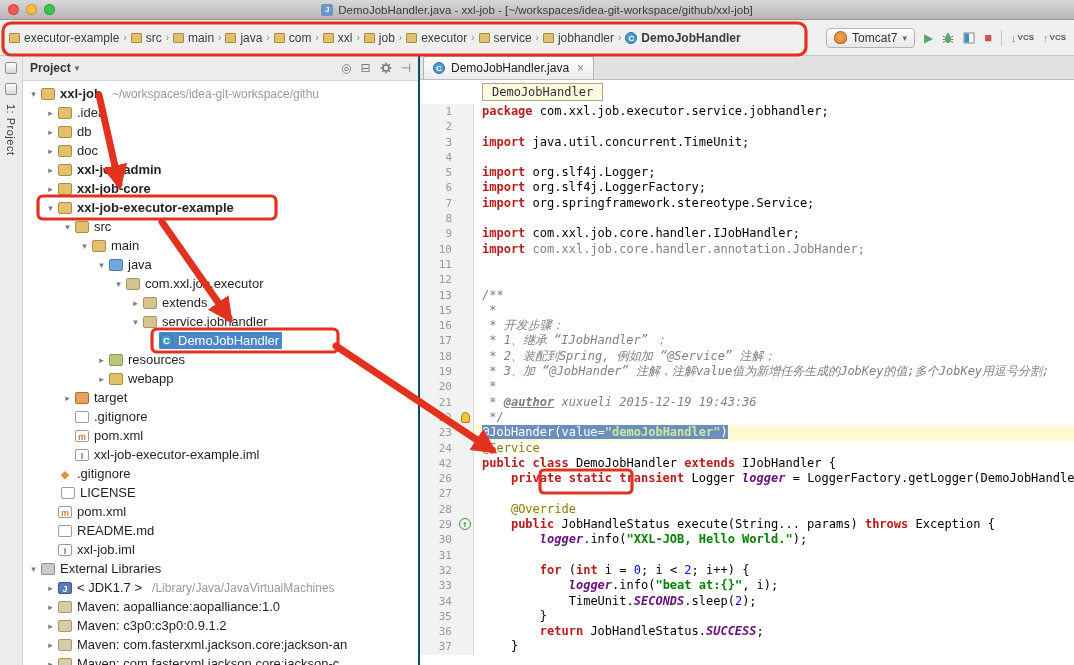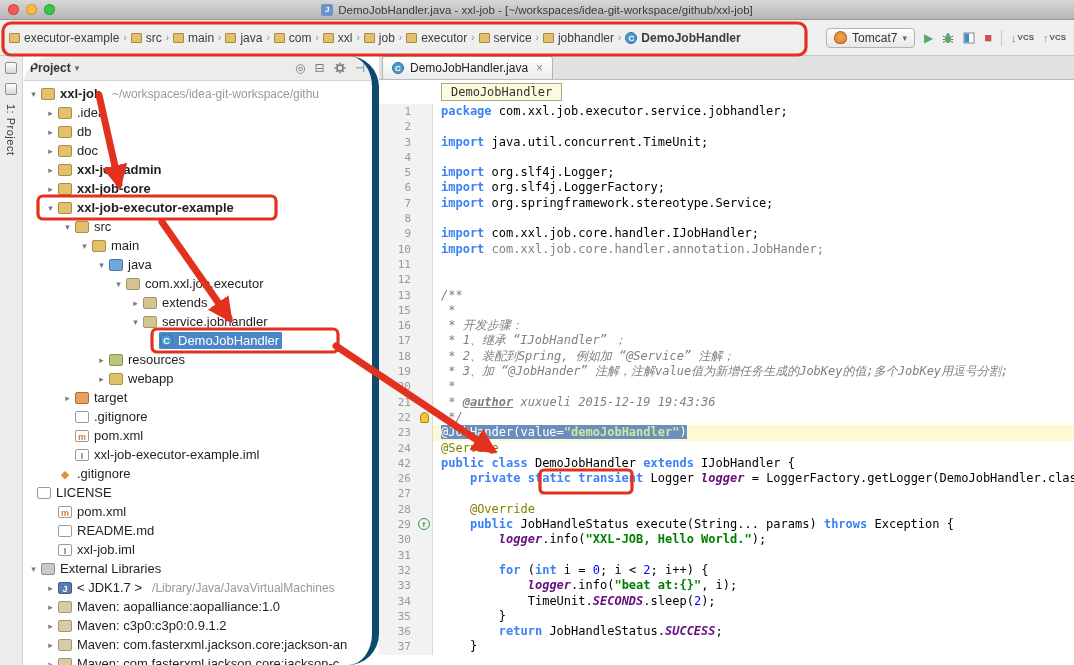--- a/index.html
+++ b/index.html
@@ -33,21 +33,21 @@
   .vcs-badge { display:inline-flex; align-items:center; gap:1px; font-size:8px; font-weight:bold; color:#555; }
   .vcs-badge .va { font-size:11px; font-weight:bold; }
   .vcs-badge.down .va { color:#3592c4; } .vcs-badge.up .va { color:#59a869; }
 
   
   .main { position:absolute; top:56px; left:0; right:0; bottom:0; display:flex; }
   .stripe { width:23px; background:#ececec; border-right:1px solid #d2d2d2; display:flex; flex-direction:column; align-items:center; padding-top:6px; gap:9px; flex:none; }
   .stripe-icon { width:12px; height:12px; border:1px solid #8f8f8f; background:linear-gradient(#fdfdfd,#d8d8d8); border-radius:2px; }
   .stripe-label { writing-mode:vertical-rl; font-size:11px; color:#3c3c3c; letter-spacing:0.5px; }
 
-  .project-panel { width:356px; background:#fff; border-right:7px solid #0c4a6e; display:flex; flex-direction:column; flex:none; overflow:hidden;border-radius:31px; }
+  .project-panel { width:397px; background:#fff; border-right:2px solid #0c4a6e; display:flex; flex-direction:column; flex:none; overflow:hidden; }
   .panel-header { height:25px; background:#ececec; border-bottom:1px solid #d2d2d2; display:flex; align-items:center; padding:0 7px; font-size:12px; color:#333; flex:none; }
   .ph-title { display:flex; align-items:center; gap:4px; font-weight:bold; }
   .ph-icons { margin-left:auto; display:flex; align-items:center; gap:9px; color:#777; font-size:12px; }
   .phi { display:inline-flex; align-items:center; }
 
   .tree { flex:1; overflow:hidden; padding-top:3px; font-size:13px; color:#1f1f1f; }
   .tree-row { height:19px; display:flex; align-items:center; white-space:nowrap; }
   .tree-row .arrow { width:13px; flex:none; text-align:center; color:#7a7a7a; font-size:9px; }
   .trc { display:inline-flex; align-items:center; padding:1px 3px 1px 1px; border-radius:1px; }
   .trc.selected { background:#4a86c8; }
@@ -75,21 +75,21 @@
   .tab { height:23px; display:flex; align-items:center; gap:6px; padding:0 9px; font-size:12px; color:#222; background:linear-gradient(#ffffff,#ececec); border:1px solid #b2b2b2; border-bottom:none; border-radius:3px 3px 0 0; }
   .tab-close { color:#888; font-size:12px; margin-left:2px; }
   .editor-body { position:relative; flex:1; overflow:hidden; font-family:"DejaVu Sans Mono","Liberation Mono",monospace; }
   .chip { position:absolute; top:3px; left:62px; z-index:2; border:1px solid #a9a98a; background:#fbfbdf; padding:1px 9px; font-size:12px; color:#333; }
   .code { position:absolute; top:24px; left:0; right:0; }
   .code-line { display:flex; height:15.3px; line-height:15.3px; font-size:12px; }
   .ln { width:38px; flex:none; text-align:right; padding-right:6px; color:#999; background:#f2f2f2; font-size:11px; }
   .gslot { width:16px; flex:none; background:#f2f2f2; border-right:1px solid #d9d9d9; position:relative; }
   .ct { flex:1; white-space:pre; padding-left:8px; overflow:hidden; color:#000; }
   .cur .ct { background:#fdf9d3; }
-  .kw  { color:#3b82f6; font-weight:bold; }
+  .kw  { color:#b91c1c; font-weight:bold; }
   .pl  { color:#000000; }
   .str { color:#008000; font-weight:bold; }
   .com { color:#808080; font-style:italic; }
   .doctag { color:#808080; font-style:italic; font-weight:bold; text-decoration:underline; }
   .ann { color:#808000; }
   .num { color:#0000ff; }
   .fld { color:#660e7a; font-style:italic; font-weight:bold; }
   .gry { color:#808080; }
   .sel-pl  { background:#6c8ebf; color:#ffffff; }
   .sel-str { background:#6c8ebf; color:#cde89c; font-weight:bold; }
@@ -392,21 +392,21 @@
               <span class="tl">xxl-job-executor-example.iml</span>
             </span>
           </div>
           <div class="tree-row" style="padding-left: 21px;">
             <span class="arrow"></span>
             <span class="trc">
               <span class="ti ti-diamond">◆</span>
               <span class="tl">.gitignore</span>
             </span>
           </div>
-          <div class="tree-row" style="">
+          <div class="tree-row" style=" margin-left: 24px;">
             <span class="arrow"></span>
             <span class="trc">
               <span class="ti ti-file"></span>
               <span class="tl">LICENSE</span>
             </span>
           </div>
           <div class="tree-row" style="padding-left: 21px;">
             <span class="arrow"></span>
             <span class="trc">
               <span class="ti ti-maven">m</span>

